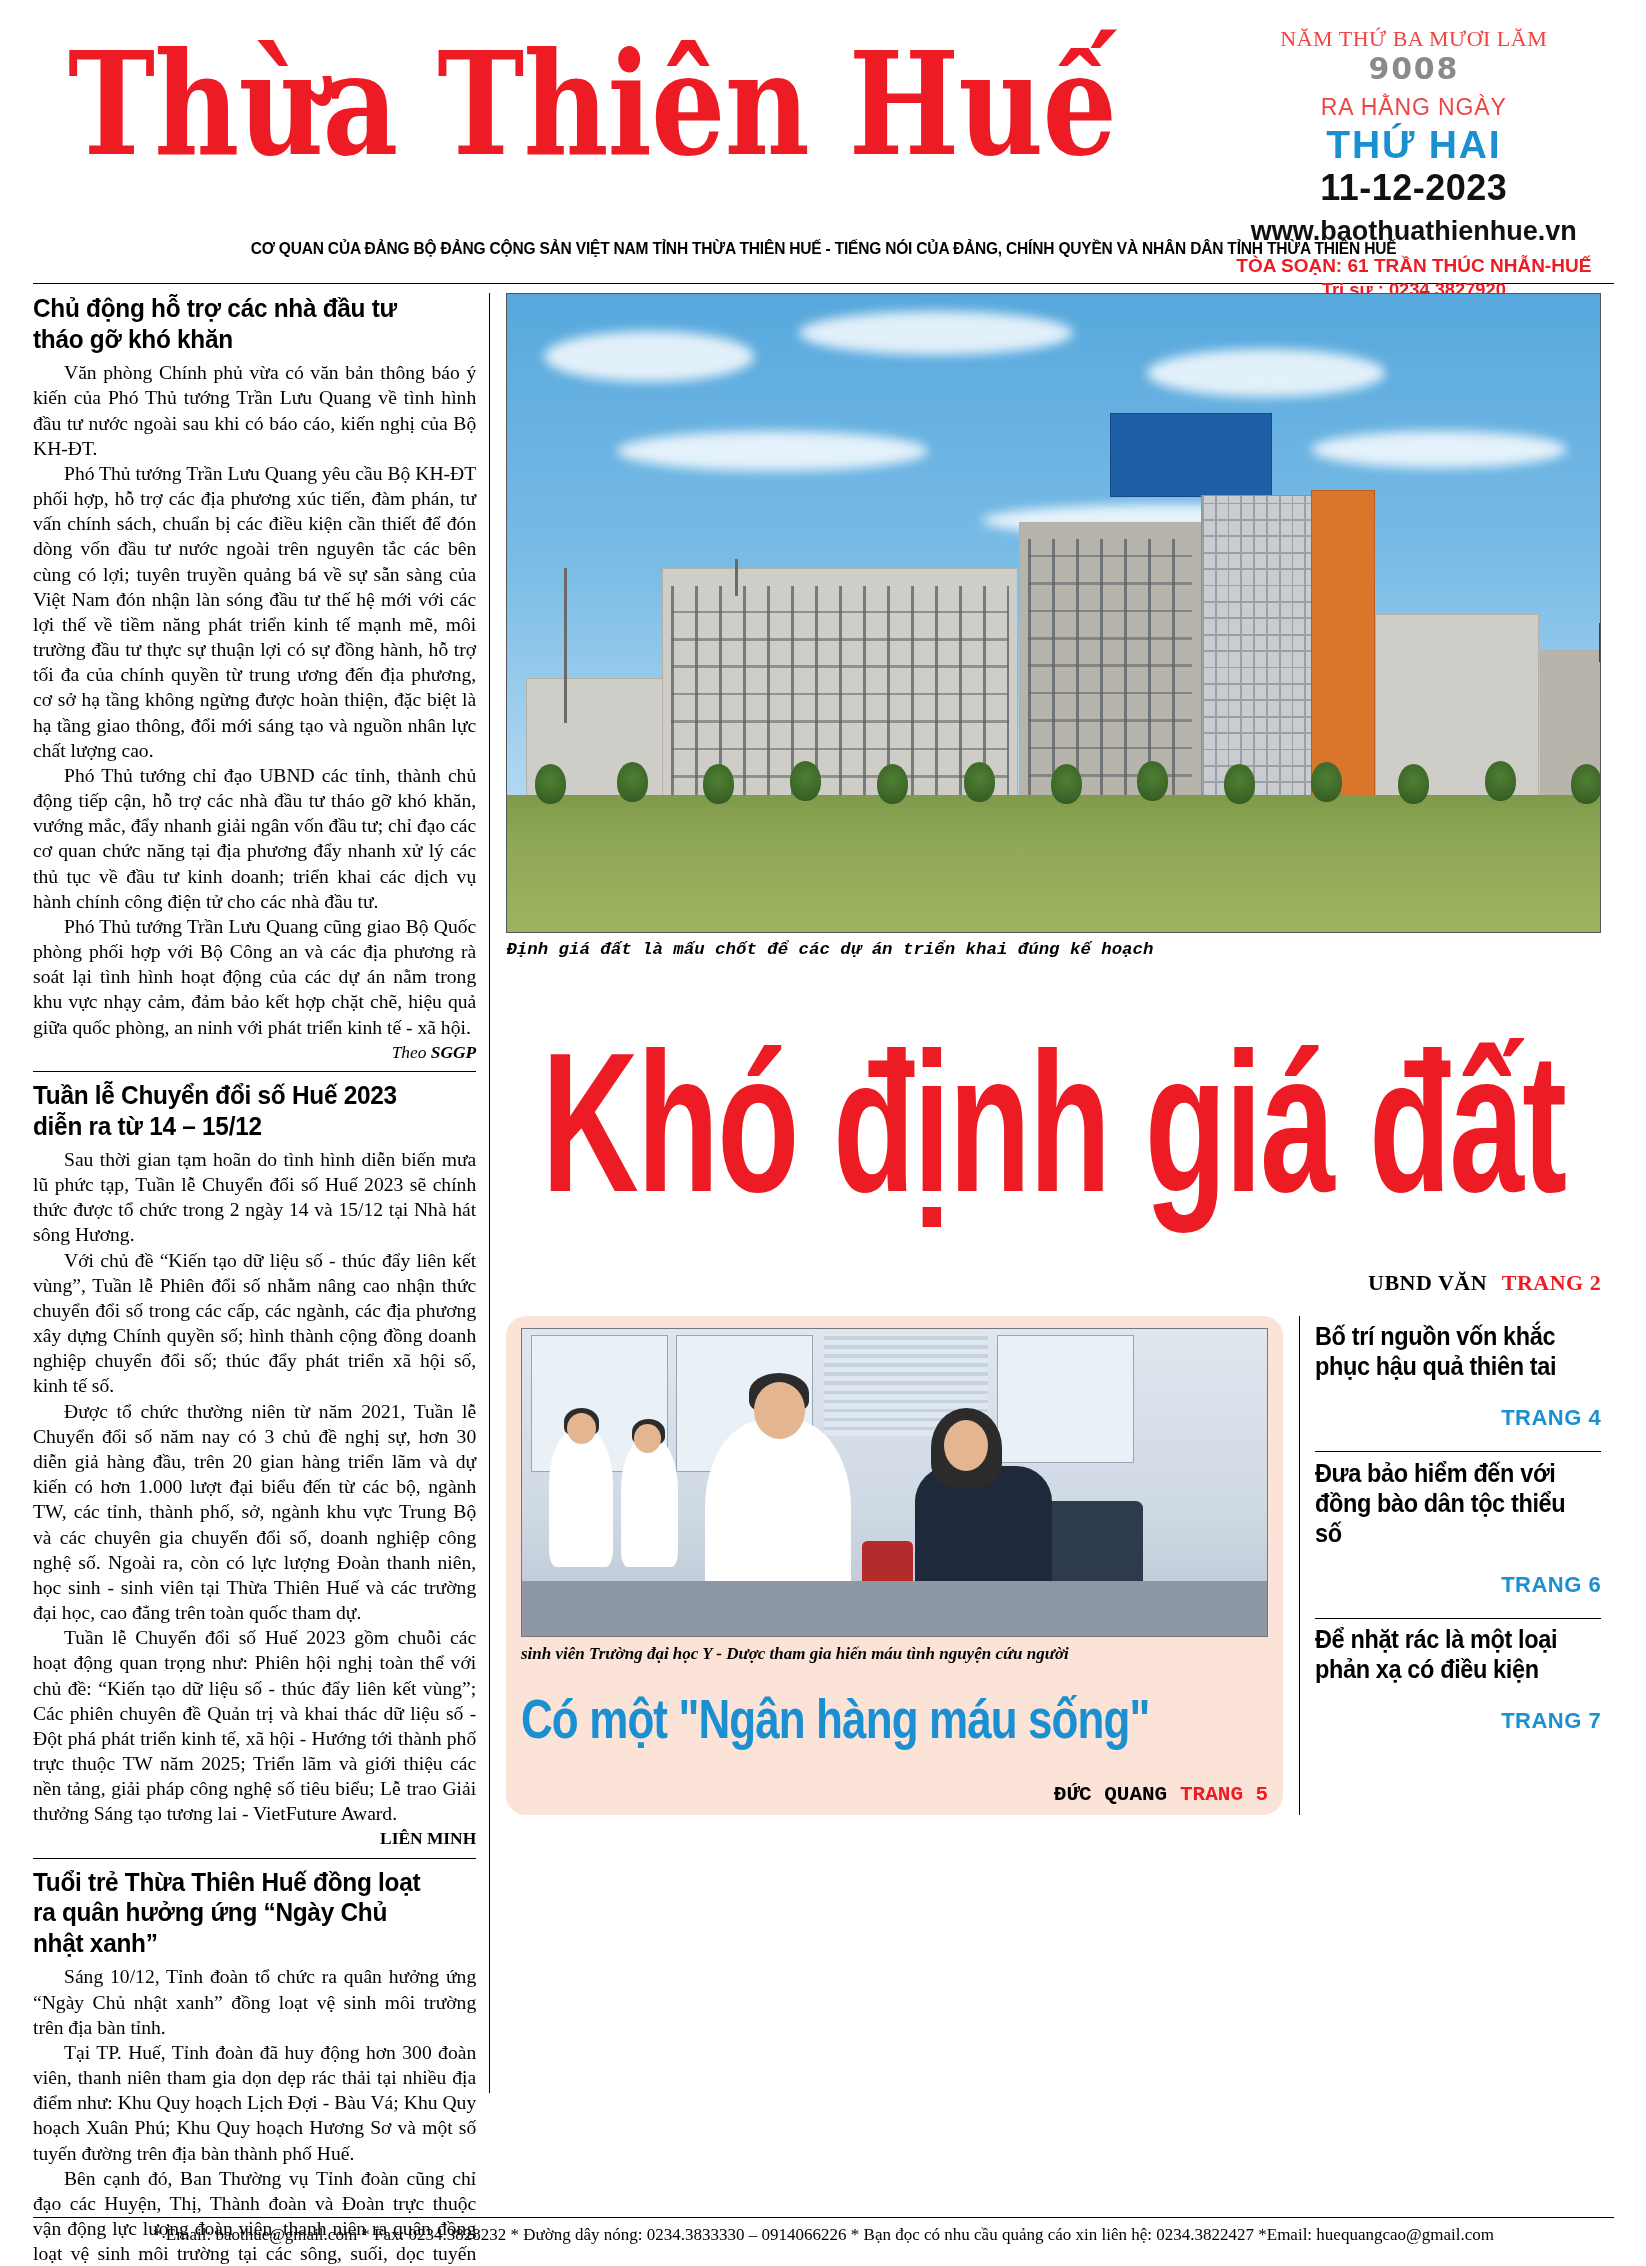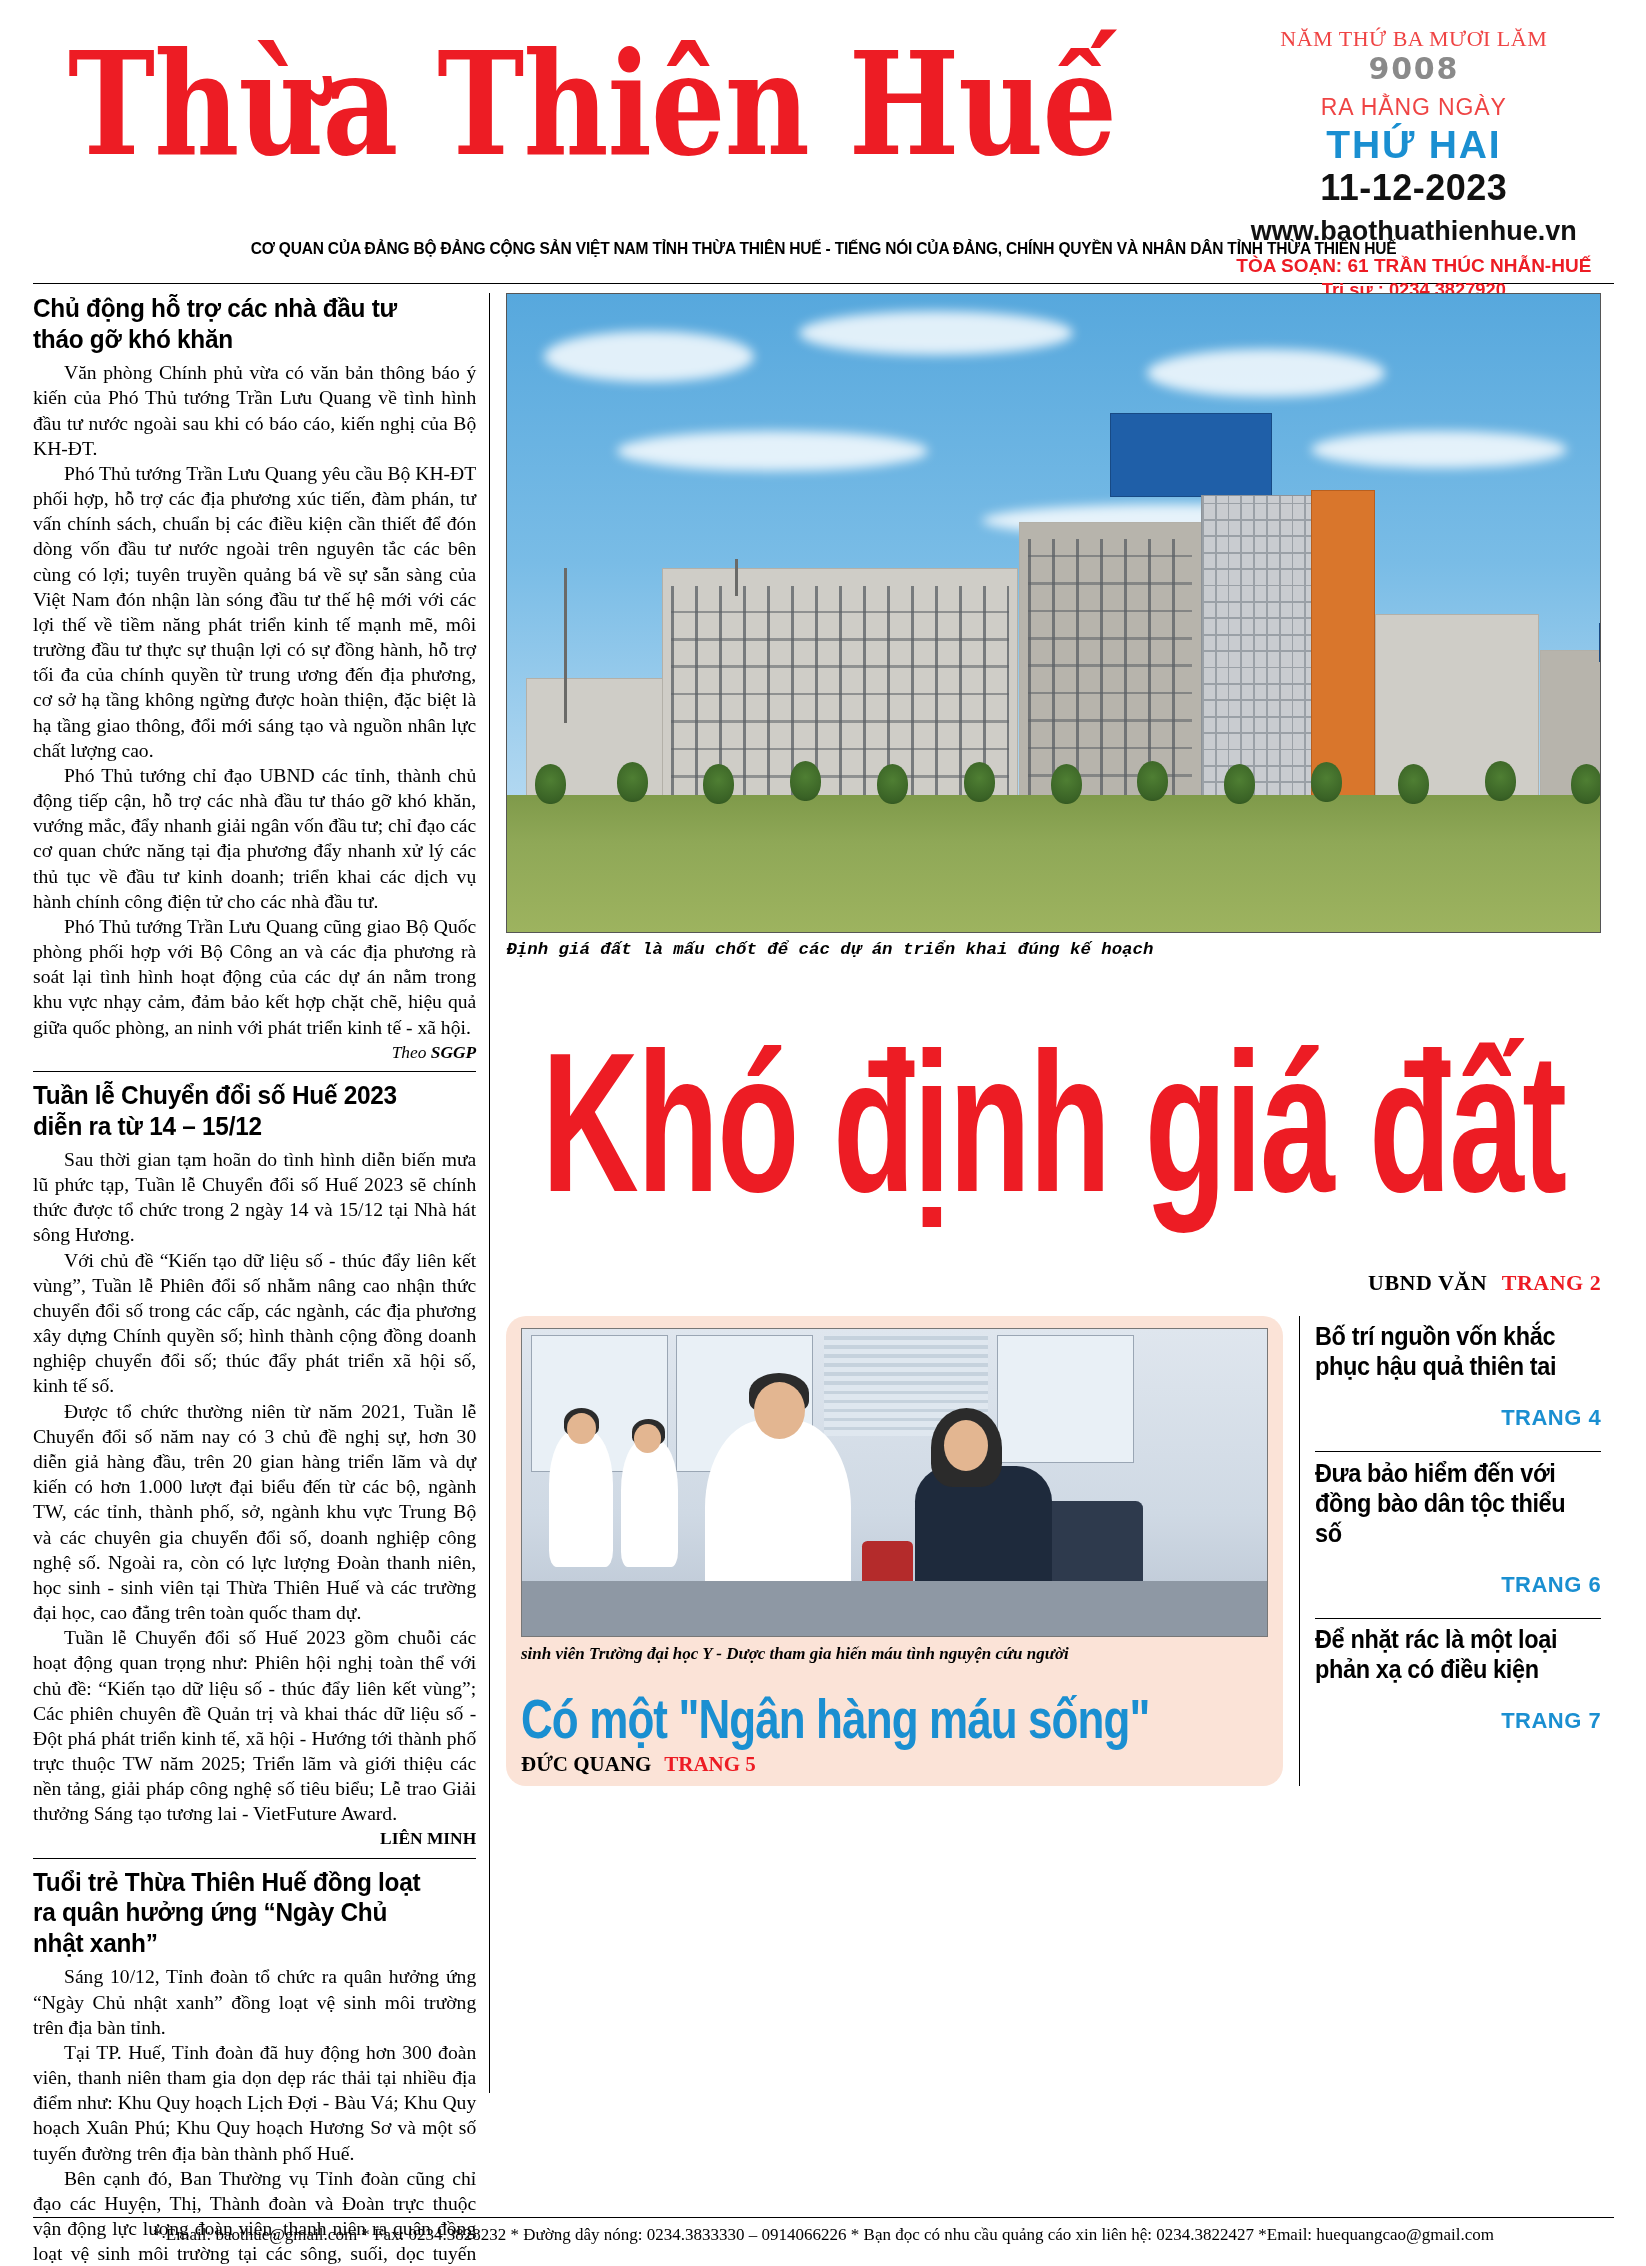--- a/index.html
+++ b/index.html
@@ -281,23 +281,23 @@
     font-weight: 700;
     font-size: 44px;
     color: #1a8fd1;
     letter-spacing: -0.9px;
     transform: scaleY(1.25);
     transform-origin: left top;
     margin-top: 24px;
     white-space: nowrap;
   }
   .lower-credit {
-    text-align: left;
-    margin-top: 14px;
-    font-family: Liberation Serif, serif;
+    text-align: right;
+    margin-top: 45px;
+    font-family: Liberation Mono, monospace;
     font-weight: 700;
     font-size: 21px;
   }
   .lower-credit .trang { color: #ed1c24; margin-left: 12.8px; }
 
   
   .rail {
     flex: 0 0 302px;
     width: 302px;
     border-left: 1.4px solid #000;

